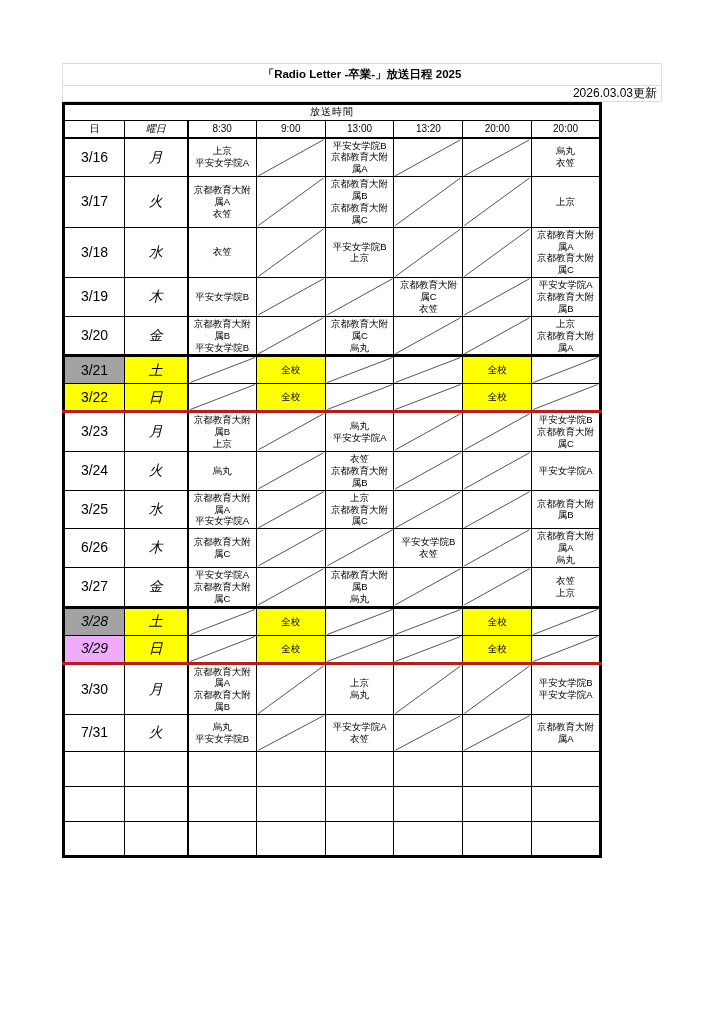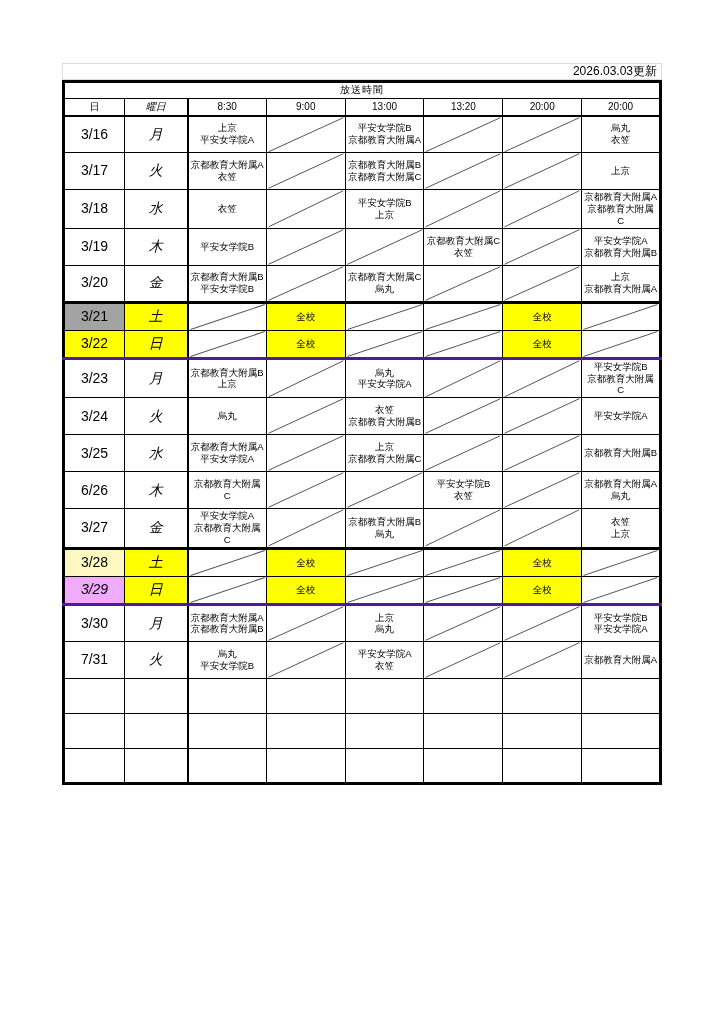--- a/index.html
+++ b/index.html
@@ -17,21 +17,21 @@
   .title-row{
     height:21px;line-height:21px;text-align:center;
     font-size:11.5px;font-weight:bold;border-bottom:1px solid #ddd;
   }
   .updated-row{
     height:15px;line-height:15px;text-align:right;
     font-size:12px;padding-right:4px;
   }
   
   table.sched{
-    width:600px;border-collapse:collapse;table-layout:fixed;
+    width:540px;border-collapse:collapse;table-layout:fixed;
     border:3px solid #000;margin:0;padding-left:45px;
   }
   col.c-date-col{width:61px;}
   col.c-day-col{width:63px;}
   th,td{
     box-sizing:border-box;
     border:1px solid #000;
     border-top-width:1.5px;border-bottom-width:1.5px;
     text-align:center;vertical-align:middle;
     font-weight:normal;
@@ -44,34 +44,35 @@
     height:17px;border-bottom:1px solid #000;font-size:10px;letter-spacing:1px;
   }
   tr.col-headers th{
     height:17px;border-bottom:2px solid #000;font-size:10px;
   }
   .day-col{border-right:2px solid #000 !important;font-style:italic;}
   tr.h-normal{height:37px;}
   tr.h-hl{height:28px;}
   tr.h-empty{height:35px;}
   tr.thick-top td{border-top:3px solid #000;}
-  tr.thick-bottom td{border-bottom:3px solid #4c1d95;}
+  tr.thick-bottom td{border-bottom:3px solid #b91c1c;}
   td.c-date,td.c-day{font-size:14px;}
   svg.diag{
     position:absolute;left:0;top:0;width:100%;height:100%;display:block;
   }
   svg.diag line{stroke:#555;stroke-width:1;}
 </style>
 </head>
 <body>
 
 <div class="sheet">
   <div class="content">
 
     <div class="title-box">
+      <div class="title-row">「Radio Letter -卒業-」放送日程 2025</div>
       <div class="updated-row">2026.03.03更新</div>
     </div>
 
     <table class="sched">
       <colgroup>
         <col class="c-date-col">
           <col class="c-day-col">
         <col>
           <col>
           <col>
@@ -361,21 +362,21 @@
               </svg>
             </td>
             <td>
               <svg class="diag" viewBox="0 0 100 100" preserveAspectRatio="none">
                 <line x1="2" y1="98" x2="98" y2="2" vector-effect="non-scaling-stroke"></line>
               </svg>
             </td>
             <td>衣笠<br>上京</td>
           </tr>
           <tr class="h-hl thick-top">
-            <td class="c-date" style="background: #fef9c3;">3/28</td>
+            <td class="c-date" style="background: #a3a3a3; font-style: italic;">3/28</td>
             <td class="c-day day-col" style="background: rgb(255, 255, 0);">土</td>
             <td>
               <svg class="diag" viewBox="0 0 100 100" preserveAspectRatio="none">
                 <line x1="2" y1="98" x2="98" y2="2" vector-effect="non-scaling-stroke"></line>
               </svg>
             </td>
             <td style="background: rgb(255, 255, 0);">全校</td>
             <td>
               <svg class="diag" viewBox="0 0 100 100" preserveAspectRatio="none">
                 <line x1="2" y1="98" x2="98" y2="2" vector-effect="non-scaling-stroke"></line>

